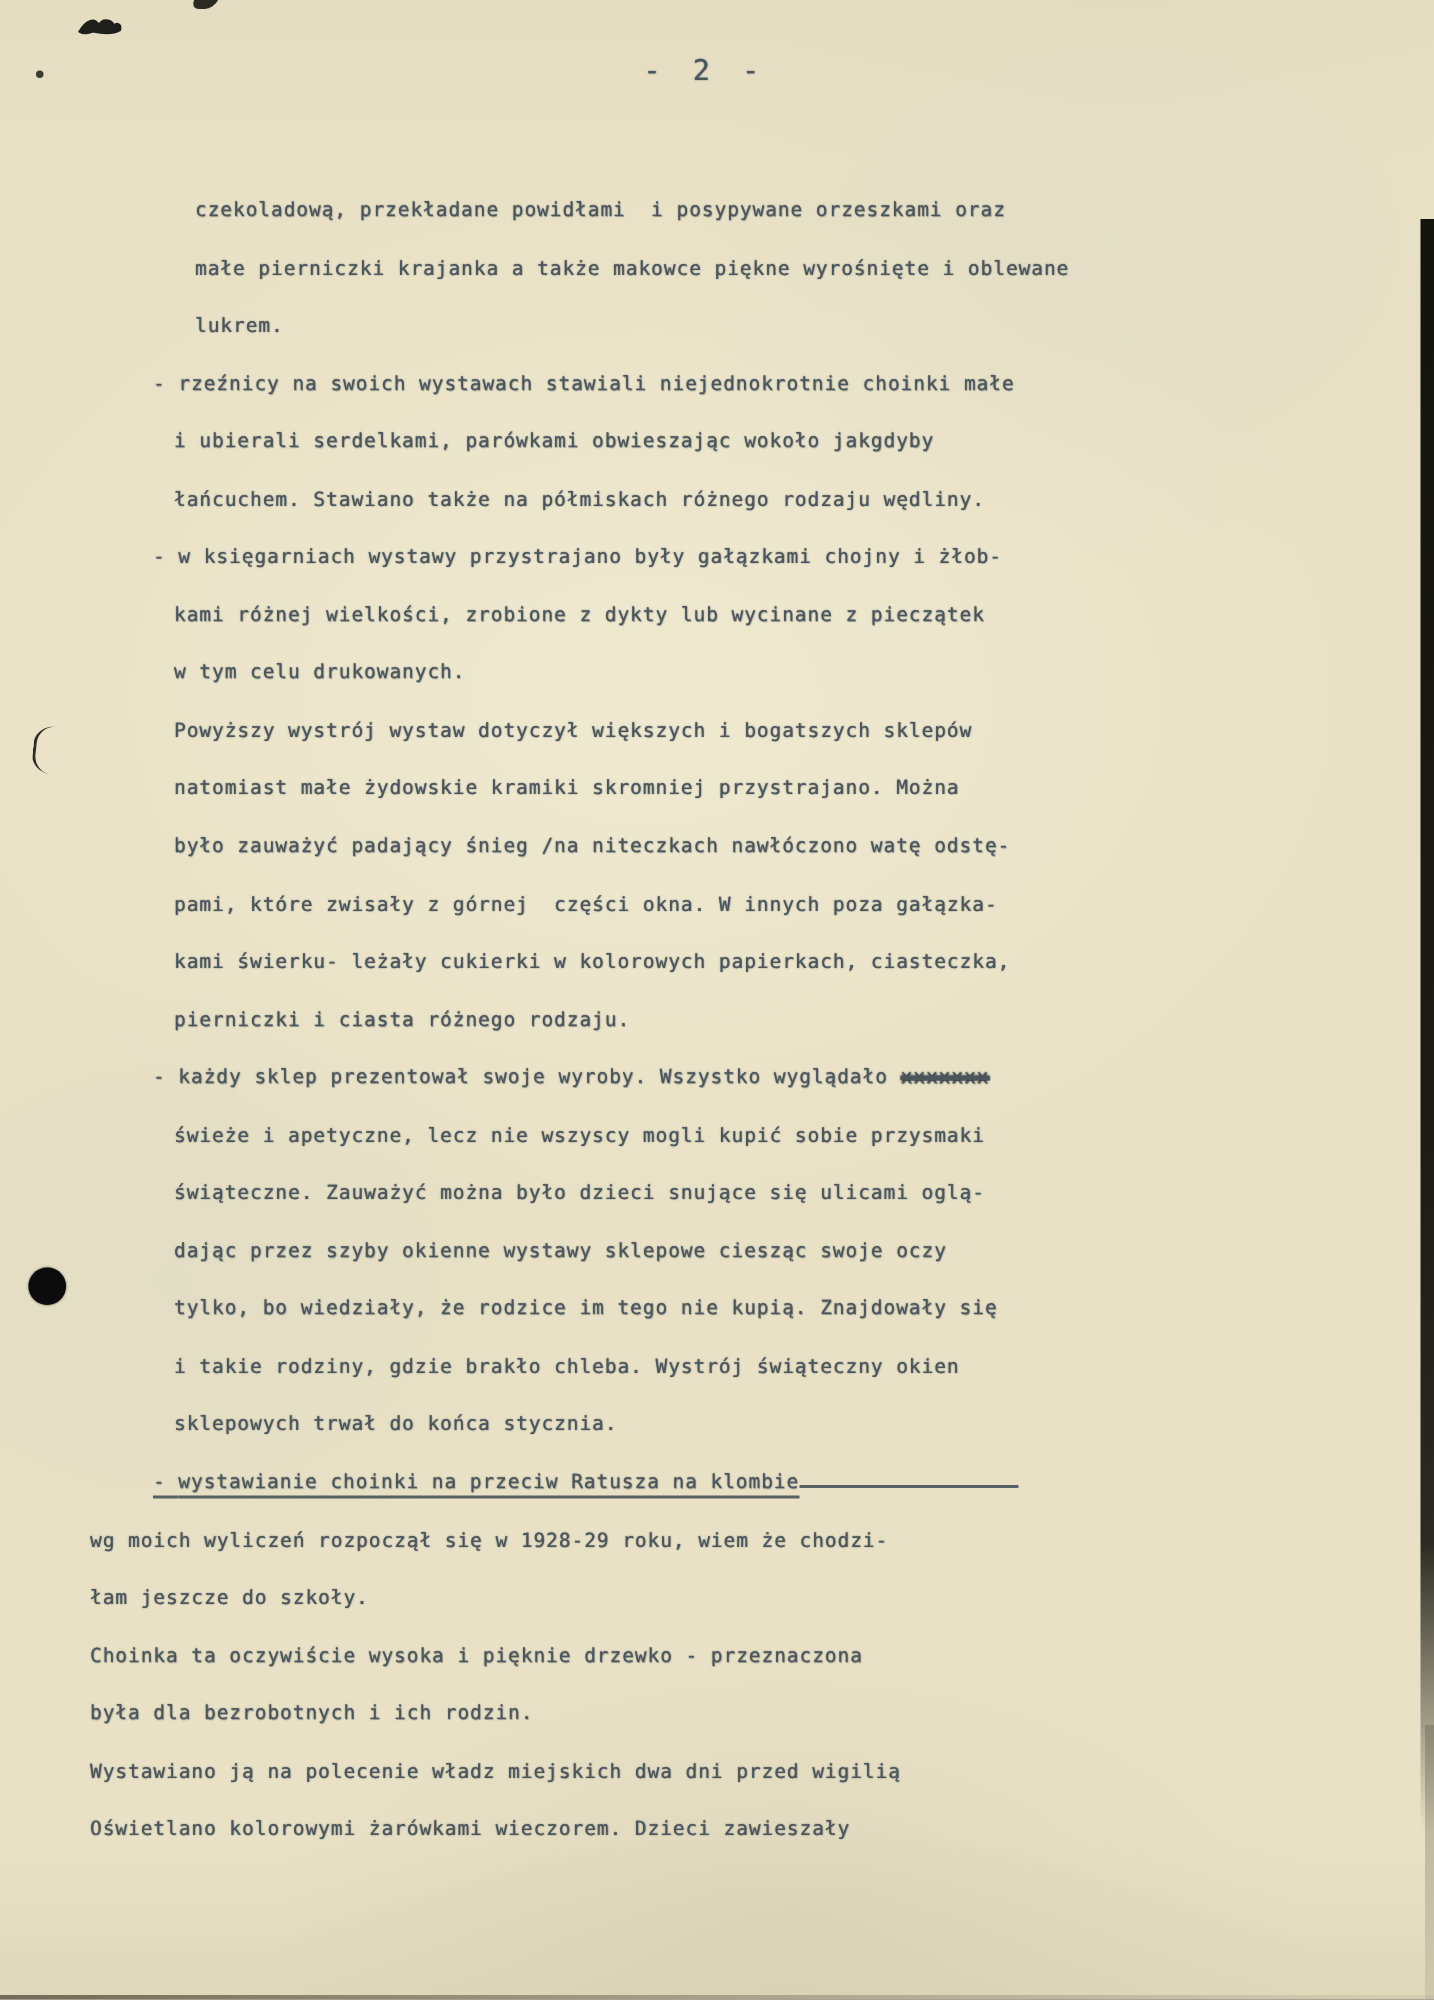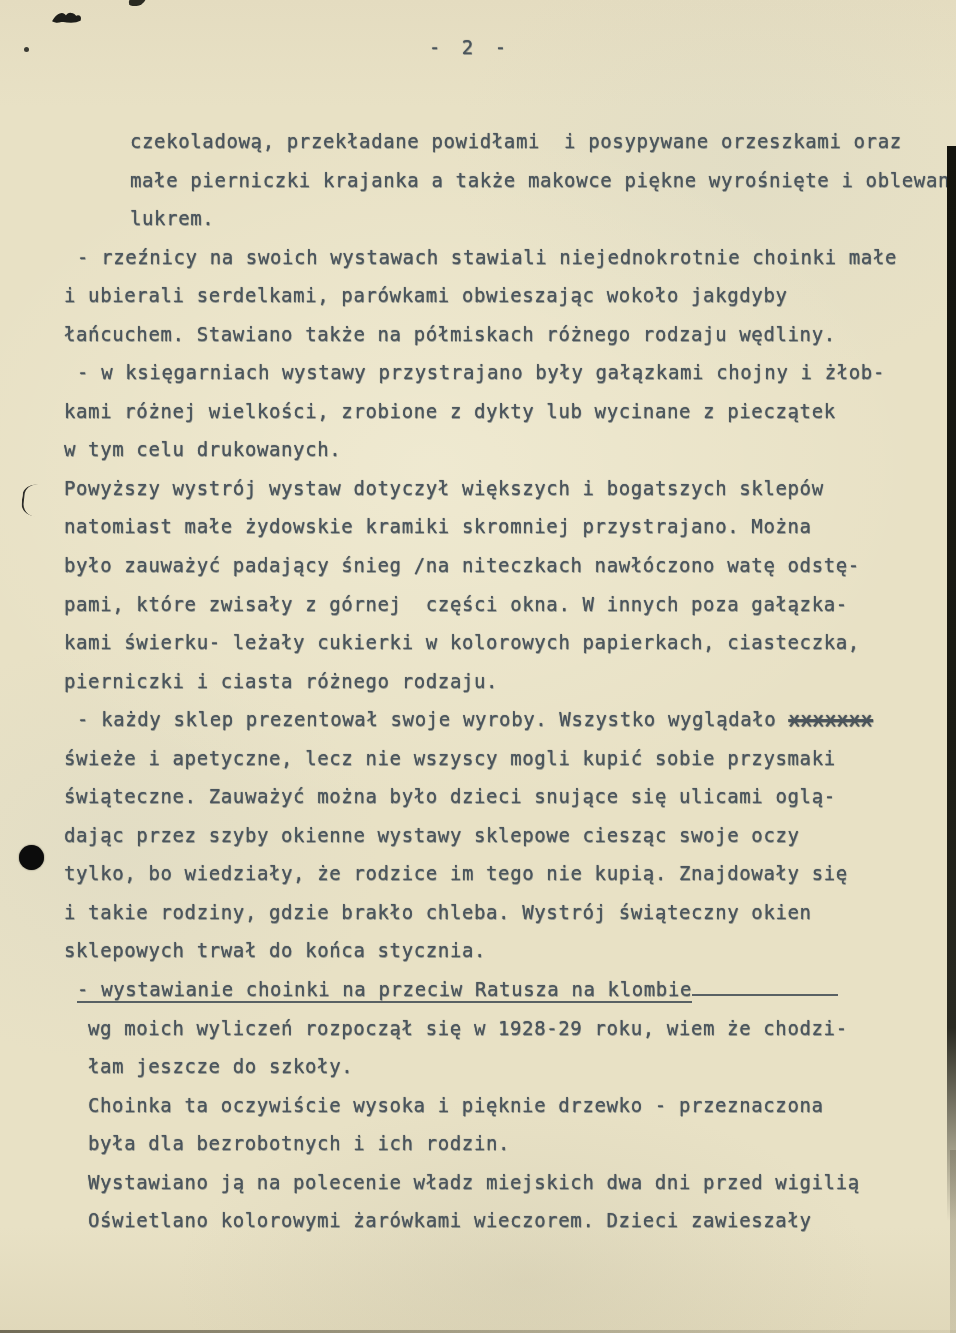--- a/index.html
+++ b/index.html
@@ -11,35 +11,35 @@
     background:
       radial-gradient(ellipse 700px 500px at 45% 35%, rgba(255,252,235,.30), rgba(255,252,235,0) 70%),
       radial-gradient(ellipse 420px 320px at 78% 12%, rgba(200,205,195,.18), rgba(200,205,195,0) 70%),
       radial-gradient(ellipse 380px 300px at 12% 64%, rgba(195,200,195,.16), rgba(195,200,195,0) 70%),
       radial-gradient(ellipse 500px 260px at 55% 96%, rgba(185,180,155,.22), rgba(185,180,155,0) 70%),
       linear-gradient(to bottom, #e4dcc0 0%, var(--paper,#e8e1c5) 8%, var(--paper,#e8e1c5) 92%, #e0d8ba 100%);
     font-family:"DejaVu Sans Mono","Liberation Mono",monospace;
     color:var(--ink,#4b555c);
   }
   .typed{
-    font-size:19px;
+    font-size:13px;
     letter-spacing:0.62px;
     white-space:pre;
     text-shadow:0 0 1px rgba(74,84,92,.78), .4px .5px .6px rgba(74,84,92,.45);
   }
   #page-number{
     position:absolute;top:36px;left:0;width:940px;
     text-align:center;letter-spacing:5px;font-size:19px;
   }
   #text-column{position:absolute;top:122px;left:0;width:100%;}
   .ln{line-height:38.55px;height:38.55px;}
   .i-body{margin-left:130px;}
-  .i-bullet{margin-left:77px;}
-  .i-cont{margin-left:64px;}
-  .i-sub{margin-left:88px;}
+  .i-bullet{margin-left:102px;}
+  .i-cont{margin-left:116px;}
+  .i-sub{margin-left:60px;}
   .mk{display:inline;}
   .u{border-bottom:2px solid rgba(68,78,86,.88);padding-bottom:1px;}
   .uext{display:inline-block;width:146px;height:4px;}
   .strike{
     text-decoration:line-through;
     text-decoration-thickness:2.5px;
     font-weight:normal;
     text-shadow:0 0 1.4px rgba(58,66,72,.95), .5px .5px .8px rgba(58,66,72,.8);
   }
   

